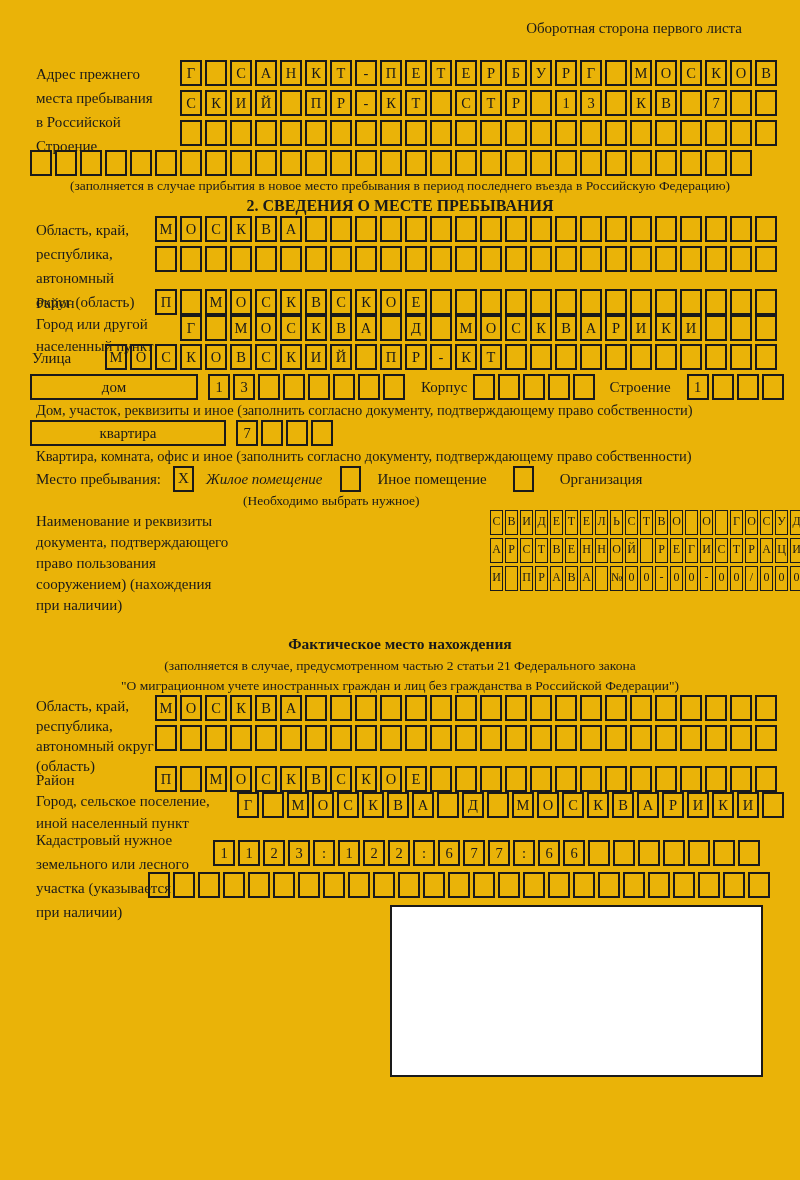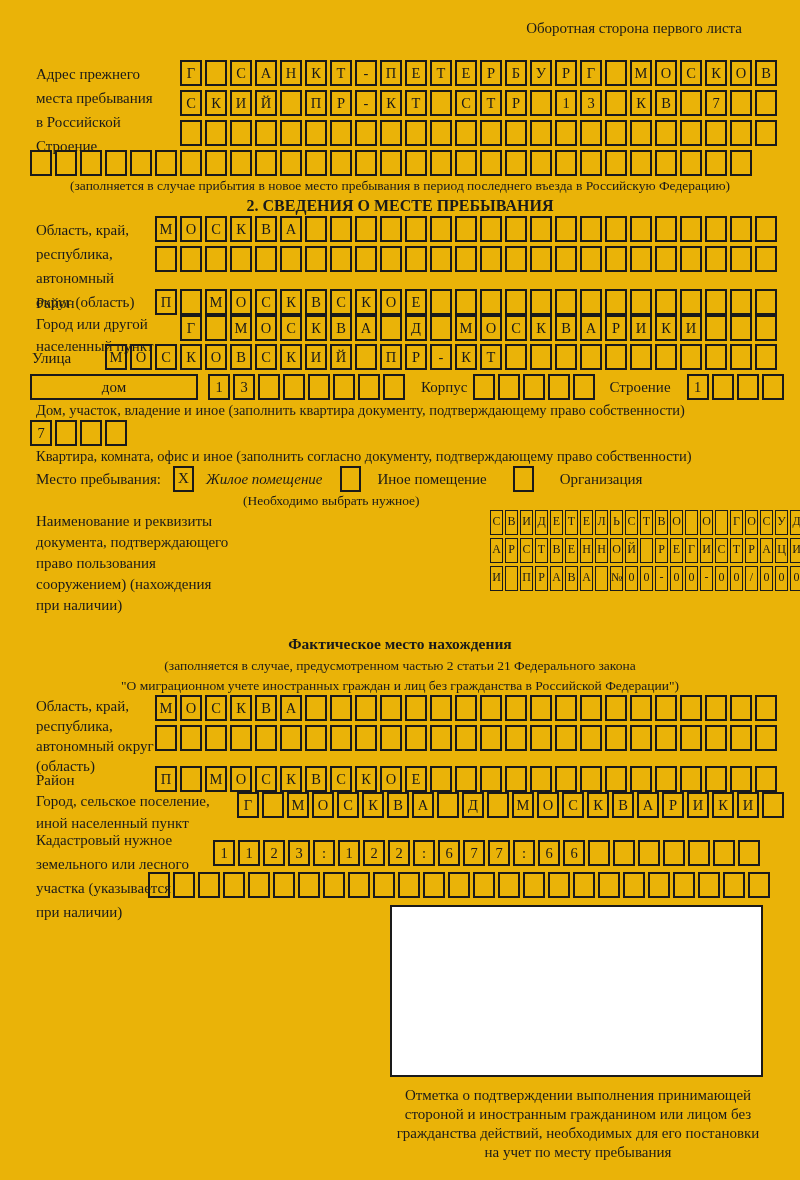--- a/index.html
+++ b/index.html
@@ -325,23 +325,24 @@
         <span class="cell"></span>
       </div>
     <div class="inline-lbl" style="margin-right:16px;">Строение</div>
     <div class="inline-cells">
         <span class="cell">1</span>
         <span class="cell"></span>
         <span class="cell"></span>
         <span class="cell"></span>
       </div>
   </div>
-  <div class="abs" style="left:36px;top:402px;font-size:14.5px;">Дом, участок, владение и иное (заполнить квартира документу, подтверждающему право собственности)</div>
+  <div class="abs" style="left:36px;top:402px;font-size:14.5px;">Дом, участок, реквизиты и иное (заполнить согласно документу, подтверждающему право собственности)</div>
 
   <div class="inline-row" style="left:30px;top:420px;">
+    <div class="field-box" style="width:196px;margin-right:10px;">квартира</div>
     <div class="inline-cells">
         <span class="cell">7</span>
         <span class="cell"></span>
         <span class="cell"></span>
         <span class="cell"></span>
       </div>
   </div>
   <div class="abs" style="left:36px;top:448px;font-size:14.5px;">Квартира, комната, офис и иное (заполнить согласно документу, подтверждающему право собственности)</div>
 
   <div class="inline-row" style="left:36px;top:466px;">
@@ -607,20 +608,14 @@
       <span class="cell"></span>
       <span class="cell"></span>
       <span class="cell"></span>
       <span class="cell"></span>
       <span class="cell"></span>
       <span class="cell"></span>
       <span class="cell"></span>
     </div>
 
   <div class="abs stamp-box" style="left:390px;top:905px;width:373px;height:172px;"></div>
-  <div class="abs caption" style="left:378px;top:1086px;width:400px;">
-    <div>Отметка о подтверждении выполнения принимающей</div>
-    <div>стороной и иностранным гражданином или лицом без</div>
-    <div>гражданства действий, необходимых для его постановки</div>
-    <div>на учет по месту пребывания</div>
-  </div>
 
 </div>
 
 </body></html>

